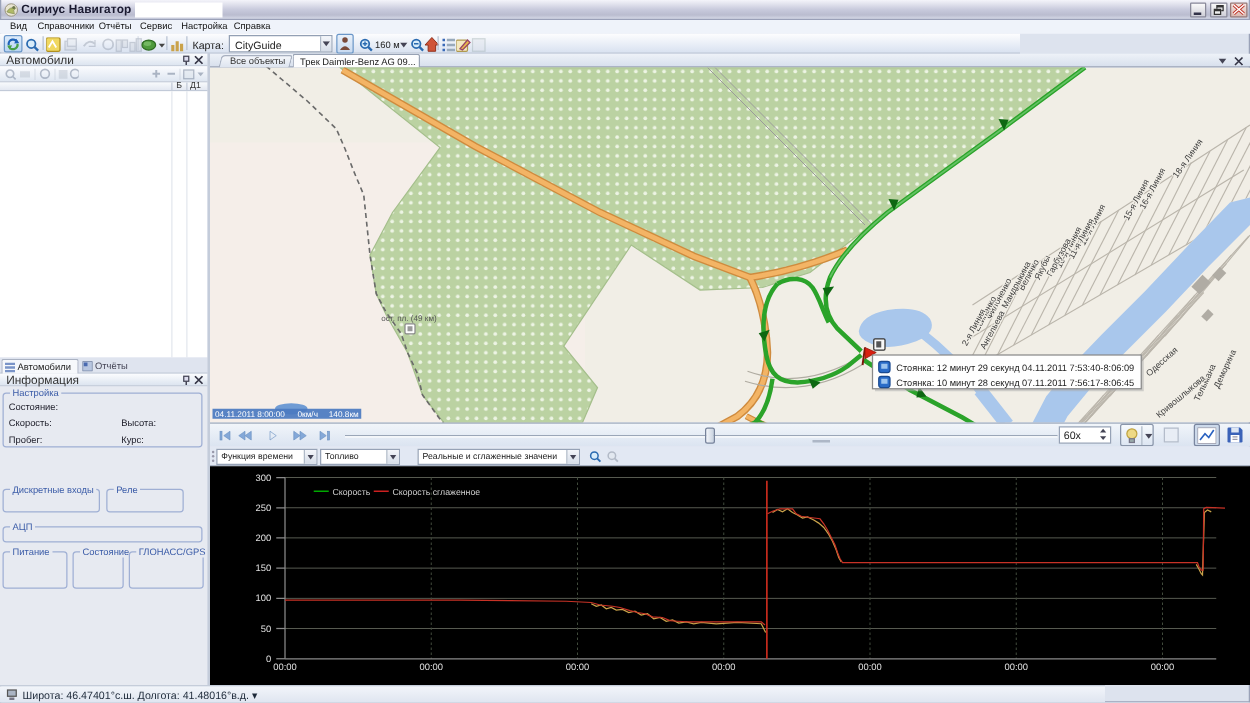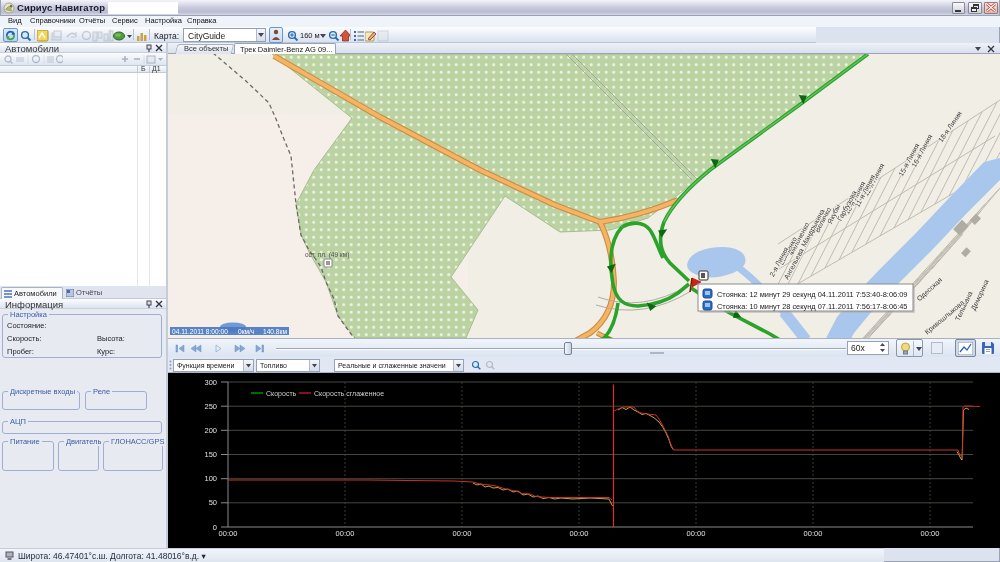--- a/index.html
+++ b/index.html
@@ -232,21 +232,21 @@
 <div class="fs" style="left:85px;top:348px;width:62px;height:19px">
       <em>Реле</em>
     </div>
 <div class="fs" style="left:2px;top:378px;width:160px;height:13px">
       <em>АЦП</em>
     </div>
 <div class="fs" style="left:2px;top:398px;width:52px;height:30px">
       <em>Питание</em>
     </div>
 <div class="fs" style="left:58px;top:398px;width:41px;height:30px">
-      <em>Двигатель</em>
+      <em>Состояние</em>
     </div>
 <div class="fs" style="left:103px;top:398px;width:60px;height:30px">
       <em>ГЛОНАСС/GPS</em>
     </div>
 </div>
 <div class="abs" style="left:166px;top:43px;width:2px;height:505px;background:#c4ccda"></div>
 <div class="abs" style="left:168px;top:43px;width:832px;height:11px;background:linear-gradient(180deg,#eef2f8,#d8e0ed);border-bottom:1px solid #9aa4b6">
 <div style="position:absolute;left:8px;top:1px;width:57px;height:10px;background:linear-gradient(180deg,#f4f6fa,#dde4ef);border:1px solid #a8b0c0;border-bottom:none;border-radius:3px 2px 0 0;transform:skewX(-14deg);"></div>
 <span style="position:absolute;left:16px;top:1px;font-size:7.5px;color:#333">Все объекты</span>
 <div style="position:absolute;left:66px;top:0px;width:102px;height:11px;background:#fdfdfe;border:1px solid #98a2b4;border-bottom:none;border-radius:2px 2px 0 0">

